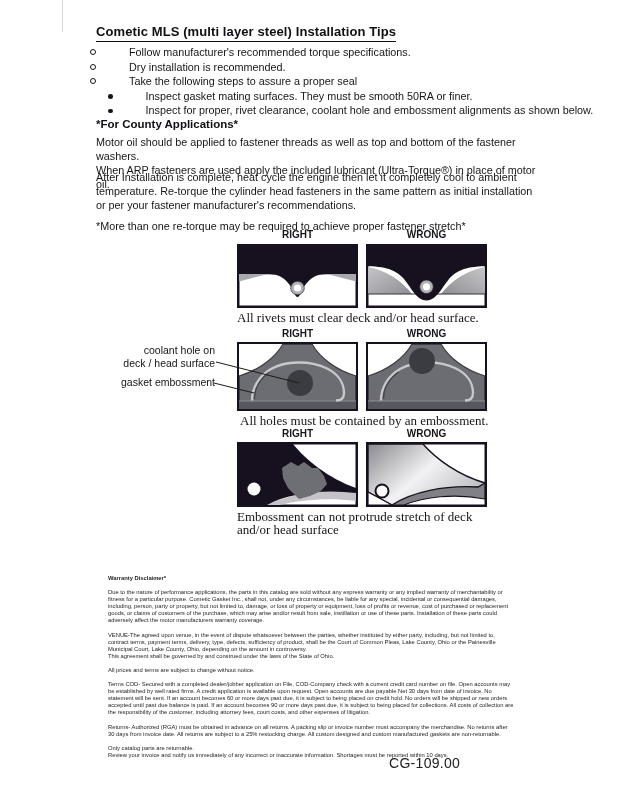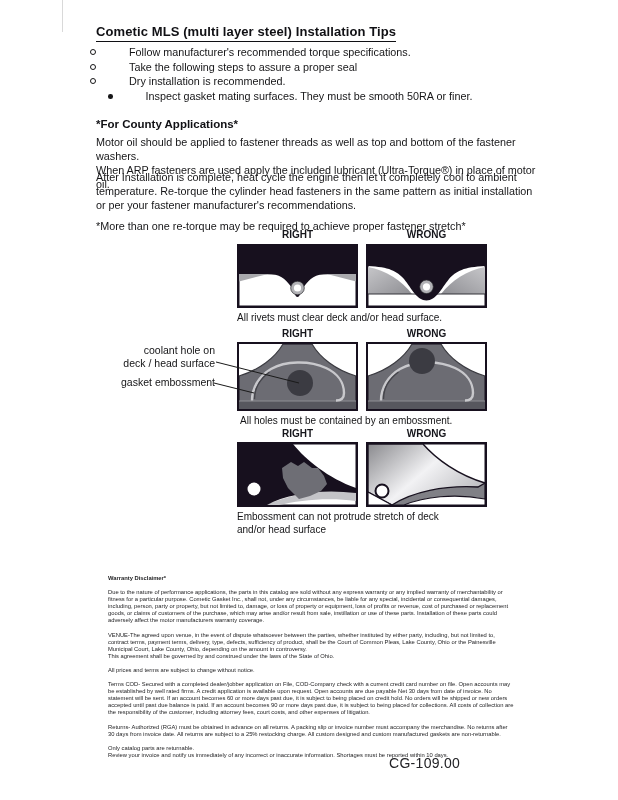--- a/index.html
+++ b/index.html
@@ -23,21 +23,21 @@
   .marker-filled{
     width:4.6px; height:4.6px; background:#161618; border-radius:50%;
     display:inline-block; margin-right:4px; position:relative; top:-1px; flex:0 0 auto;
   }
   .diesel-heading{left:96px; top:118px; font-size:11.5px; font-weight:bold; color:#101014;}
   .para{left:96px; top:136px; width:452px; font-size:10.8px; line-height:13.9px; white-space:pre-line; color:#161618;}
   .para2{top:171px;}
   .note{left:96px; top:220px; font-size:10.8px; color:#161618;}
   .rw-label{width:121px; text-align:center; font-size:10px; font-weight:bold; color:#15151a;}
   .panel{width:121px;}
-  .caption{font-size:10px; color:#141416; white-space:pre-line; line-height:13px;}
+  .caption{font-size:13px; color:#141416; white-space:pre-line; line-height:13px;font-family:Liberation Serif, serif;}
   .side-label{width:104px; text-align:right; font-size:10.5px; line-height:12.5px; color:#141416; white-space:pre-line;}
   .warranty{left:108px; top:575px; width:407px; font-size:5.8px; line-height:7.1px; color:#242426;}
   .warranty p{margin:0 0 7px 0; white-space:pre-line;}
   .warranty .w-head{font-weight:bold; margin-bottom:7px;}
   .footer-code{left:389px; top:755px; font-size:14px; color:#222226; letter-spacing:.3px;}
 </style>
 </head>
 <body>
 
 <div class="page">
@@ -45,29 +45,33 @@
 
   <div class="abs title">Cometic MLS (multi layer steel) Installation Tips</div>
 
   <div class="abs bullets">
     <div class="b-row">
         <span class="marker-open"></span>
         <span>Follow manufacturer's recommended torque specifications.</span>
       </div>
     <div class="b-row">
         <span class="marker-open"></span>
-        <span>Take the following steps to assure a proper seal</span>
+        <span>Dry installation is recommended.</span>
       </div>
     <div class="b-row">
         <span class="marker-open"></span>
-        <span>Dry installation is recommended.</span>
+        <span>Take the following steps to assure a proper seal</span>
       </div>
     <div class="b-row lvl2">
         <span class="marker-filled"></span>
         <span>Inspect gasket mating surfaces.  They must be smooth 50RA or finer.</span>
+      </div>
+    <div class="b-row lvl2">
+        <span class="marker-filled"></span>
+        <span>Inspect for proper, rivet clearance, coolant hole and embossment alignments as shown below.</span>
       </div>
   </div>
 
   <div class="abs diesel-heading">*For County Applications*</div>
   <div class="abs para">Motor oil should be applied to fastener threads as well as top and bottom of the fastener washers.
 When ARP fasteners are used apply the included lubricant (Ultra-Torque®) in place of motor oil.</div>
   <div class="abs note">*More than one re-torque may be required to achieve proper fastener stretch*</div>
   <div class="abs para para2">After Installation is complete, heat cycle the engine then let it completely cool to ambient
 temperature. Re-torque the cylinder head fasteners in the same pattern as initial installation
 or per your fastener manufacturer's recommendations.</div>

